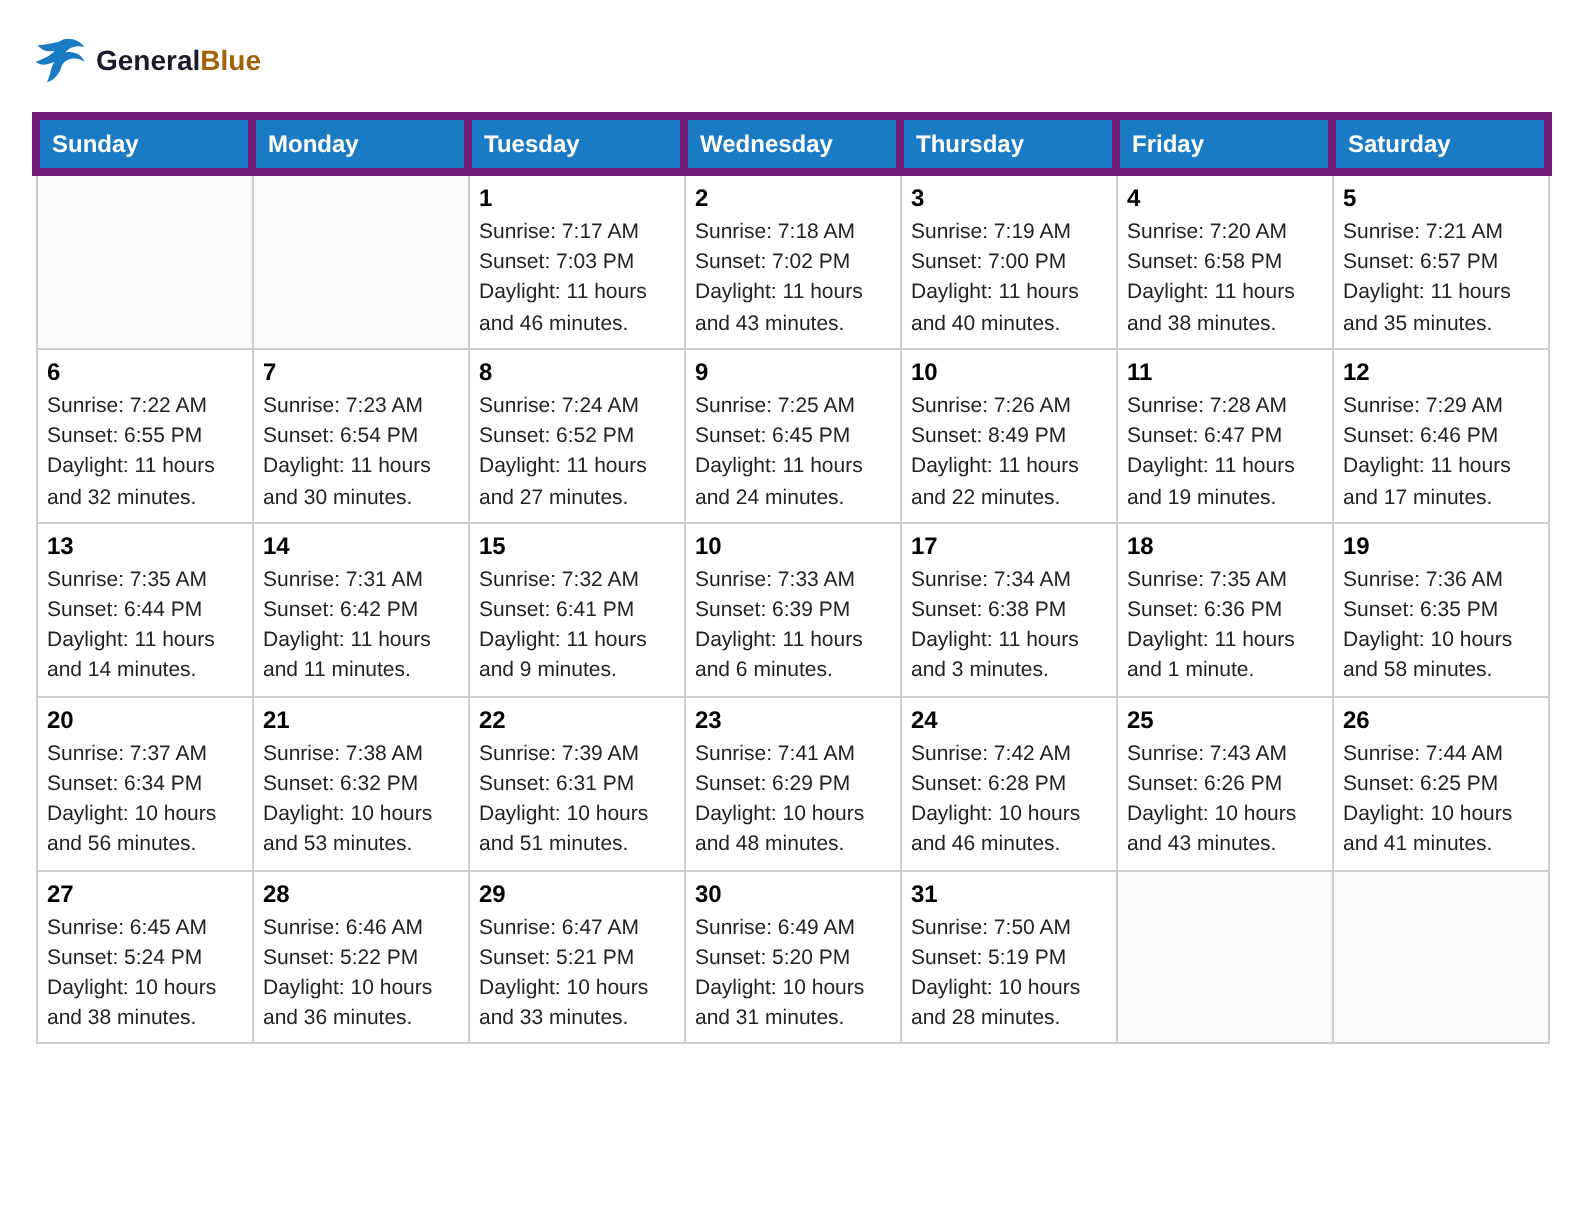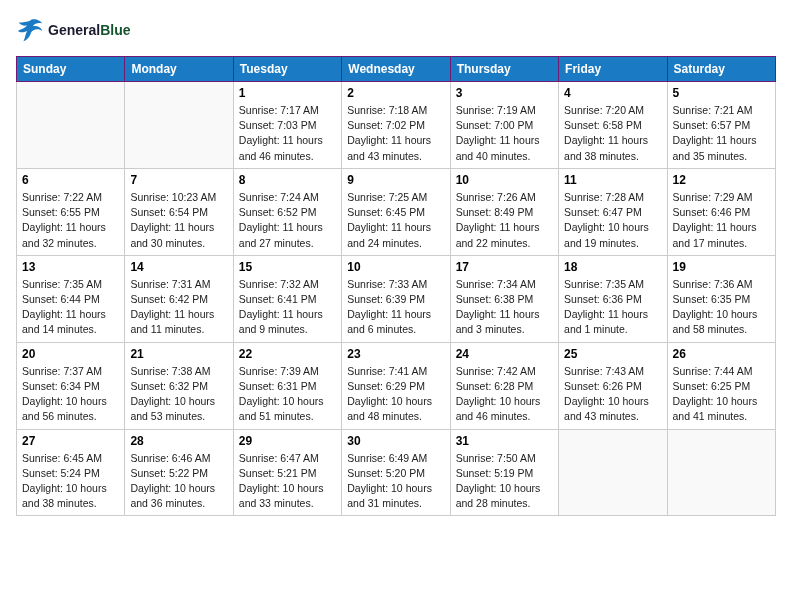--- a/index.html
+++ b/index.html
@@ -42,21 +42,21 @@
       border-collapse: collapse;
       font-size: 11px;
     }
     .calendar th {
       background-color: #1a7ac4;
       color: #fff;
       padding: 5px 6px;
       text-align: left;
       font-size: 12px;
       font-weight: bold;
-      border: 1px solid #701a75;
+      border: 4px solid #701a75;
     }
     .calendar td {
       border: 1px solid #ccc;
       vertical-align: top;
       padding: 4px 5px;
       width: calc(100% / 7);
       min-height: 80px;
       height: 85px;
       background: #fff;
     }
@@ -80,21 +80,21 @@
   </style>
 </head>
 <body>
 
 <div class="header">
   <div class="logo">
     <svg class="logo-bird" viewBox="0 0 30 30" xmlns="http://www.w3.org/2000/svg">
       <path d="M15 5 C18 2, 26 4, 28 8 C24 7, 20 8, 18 11 C22 10, 27 12, 28 16 C24 13, 18 14, 16 18 C15 22, 12 26, 8 27 C10 23, 10 19, 12 16 C8 18, 4 18, 2 16 C6 14, 10 13, 12 10 C9 11, 5 10, 3 7 C7 7, 12 6, 15 5Z" fill="#1a7ac4"></path>
     </svg>
     <div>
-      <div style="font-size:14px;font-weight:bold;color:#1a1a2e;line-height:1.2;">General<span style="color:#14532d;">Blue</span></div>
+      <div style="font-size:14px;font-weight:bold;color:#1a1a2e;line-height:1.2;">General<span style="color:#a16207;">Blue</span></div>
     </div>
   </div>
   <div class="title-block">
     <div class="month-title"></div>
     <div class="subtitle"></div>
   </div>
 </div>
 
 <table class="calendar">
   <thead>
@@ -133,37 +133,37 @@
           <div class="cell-text"><span>Sunrise: 7:21 AM</span><br><span>Sunset: 6:57 PM</span><br><span>Daylight: 11 hours and 35 minutes.</span></div>
         </td>
       </tr>
       <tr>
         <td>
           <span class="day-num">6</span>
           <div class="cell-text"><span>Sunrise: 7:22 AM</span><br><span>Sunset: 6:55 PM</span><br><span>Daylight: 11 hours and 32 minutes.</span></div>
         </td>
         <td>
           <span class="day-num">7</span>
-          <div class="cell-text"><span>Sunrise: 10:23 AM</span><br><span>Sunset: 6:54 PM</span><br><span>Daylight: 11 hours and 30 minutes.</span></div>
+          <div class="cell-text"><span>Sunrise: 7:23 AM</span><br><span>Sunset: 6:54 PM</span><br><span>Daylight: 11 hours and 30 minutes.</span></div>
         </td>
         <td>
           <span class="day-num">8</span>
           <div class="cell-text"><span>Sunrise: 7:24 AM</span><br><span>Sunset: 6:52 PM</span><br><span>Daylight: 11 hours and 27 minutes.</span></div>
         </td>
         <td>
           <span class="day-num">9</span>
           <div class="cell-text"><span>Sunrise: 7:25 AM</span><br><span>Sunset: 6:45 PM</span><br><span>Daylight: 11 hours and 24 minutes.</span></div>
         </td>
         <td>
           <span class="day-num">10</span>
           <div class="cell-text"><span>Sunrise: 7:26 AM</span><br><span>Sunset: 8:49 PM</span><br><span>Daylight: 11 hours and 22 minutes.</span></div>
         </td>
         <td>
           <span class="day-num">11</span>
-          <div class="cell-text"><span>Sunrise: 7:28 AM</span><br><span>Sunset: 6:47 PM</span><br><span>Daylight: 10 hours and 19 minutes.</span></div>
+          <div class="cell-text"><span>Sunrise: 7:28 AM</span><br><span>Sunset: 6:47 PM</span><br><span>Daylight: 11 hours and 19 minutes.</span></div>
         </td>
         <td>
           <span class="day-num">12</span>
           <div class="cell-text"><span>Sunrise: 7:29 AM</span><br><span>Sunset: 6:46 PM</span><br><span>Daylight: 11 hours and 17 minutes.</span></div>
         </td>
       </tr>
       <tr>
         <td>
           <span class="day-num">13</span>
           <div class="cell-text"><span>Sunrise: 7:35 AM</span><br><span>Sunset: 6:44 PM</span><br><span>Daylight: 11 hours and 14 minutes.</span></div>

